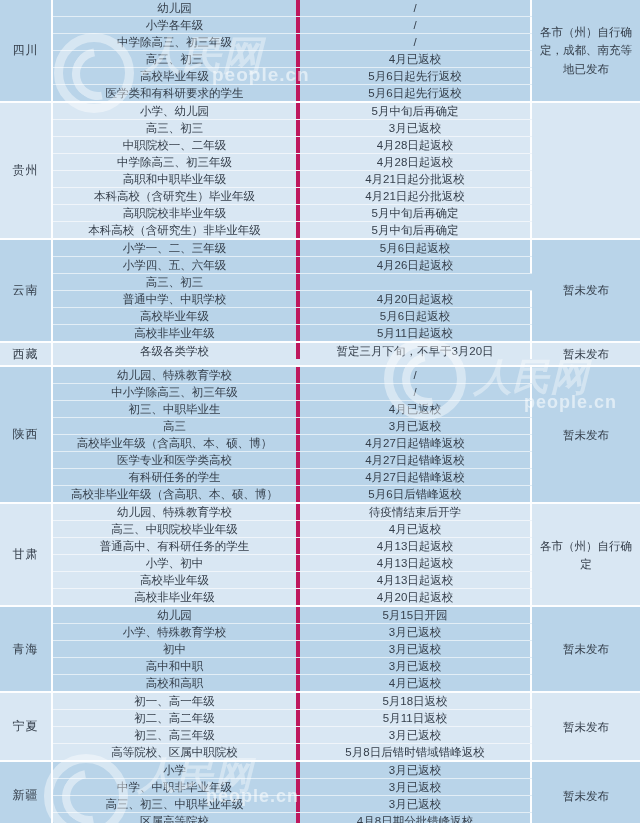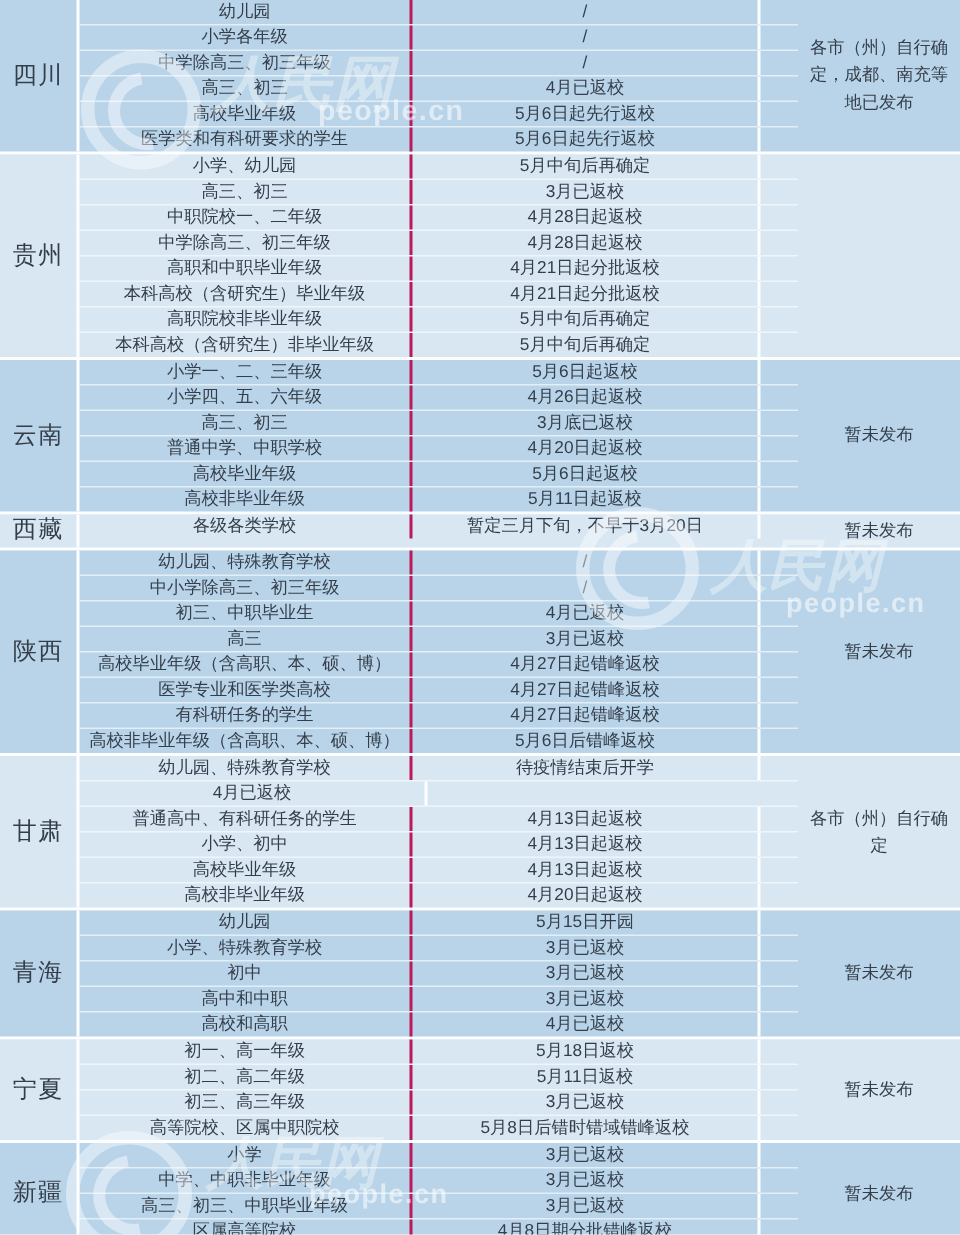--- a/index.html
+++ b/index.html
@@ -25,36 +25,36 @@
   .cell {
     box-sizing: border-box;
     display: flex; align-items: center; justify-content: center;
     text-align: center;
     font-size: 11.5px;
     line-height: 1.25;
   }
   .province {
     width: 53px;
     border-right: 2px solid #fdfeff;
-    font-size: 16px;
+    font-size: 12px;
     letter-spacing: 1px;
   }
   .band-rows {
     display: flex; flex-direction: column;
     width: 479px;
   }
   .row {
     display: flex;
     height: 16px;
     border-bottom: 1px solid rgba(255,255,255,0.6);
   }
   .row:last-child { border-bottom: none; }
   .school {
-    width: 222px;
-    border-right: 2px solid #be185d;
+    width: 247px;
+    border-right: 4px solid #be185d;
   }
   .date {
     width: 232px;
     border-right: 2px solid #fdfeff;
   }
   .note {
     flex: 1;
     padding: 2px 4px;
     line-height: 1.6;
   }
@@ -174,21 +174,20 @@
         <div class="row">
     <div class="cell school">小学一、二、三年级</div>
     <div class="cell date">5月6日起返校</div>
   </div>
         <div class="row">
     <div class="cell school">小学四、五、六年级</div>
     <div class="cell date">4月26日起返校</div>
   </div>
         <div class="row">
     <div class="cell school">高三、初三</div>
-    <div class="cell date">3月底已返校</div>
   </div>
         <div class="row">
     <div class="cell school">普通中学、中职学校</div>
     <div class="cell date">4月20日起返校</div>
   </div>
         <div class="row">
     <div class="cell school">高校毕业年级</div>
     <div class="cell date">5月6日起返校</div>
   </div>
         <div class="row">
@@ -247,20 +246,21 @@
     <div class="cell note">暂未发布</div>
   </div>
     <div class="band band--light">
     <div class="cell province">甘肃</div>
     <div class="band-rows">
         <div class="row">
     <div class="cell school">幼儿园、特殊教育学校</div>
     <div class="cell date">待疫情结束后开学</div>
   </div>
         <div class="row">
+    <div class="cell school">高三、中职院校毕业年级</div>
     <div class="cell date">4月已返校</div>
   </div>
         <div class="row">
     <div class="cell school">普通高中、有科研任务的学生</div>
     <div class="cell date">4月13日起返校</div>
   </div>
         <div class="row">
     <div class="cell school">小学、初中</div>
     <div class="cell date">4月13日起返校</div>
   </div>

